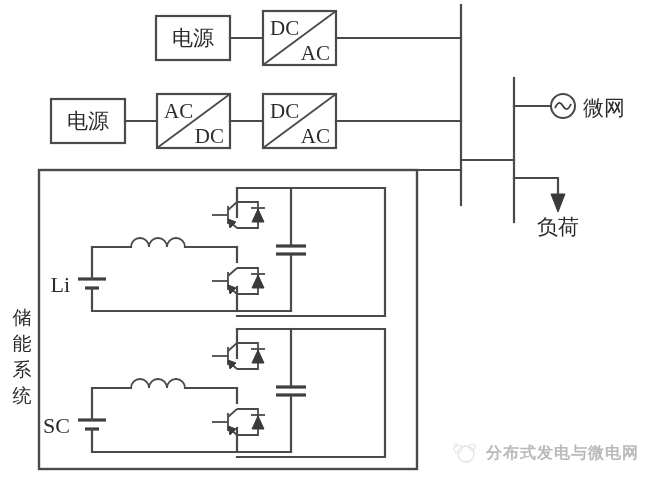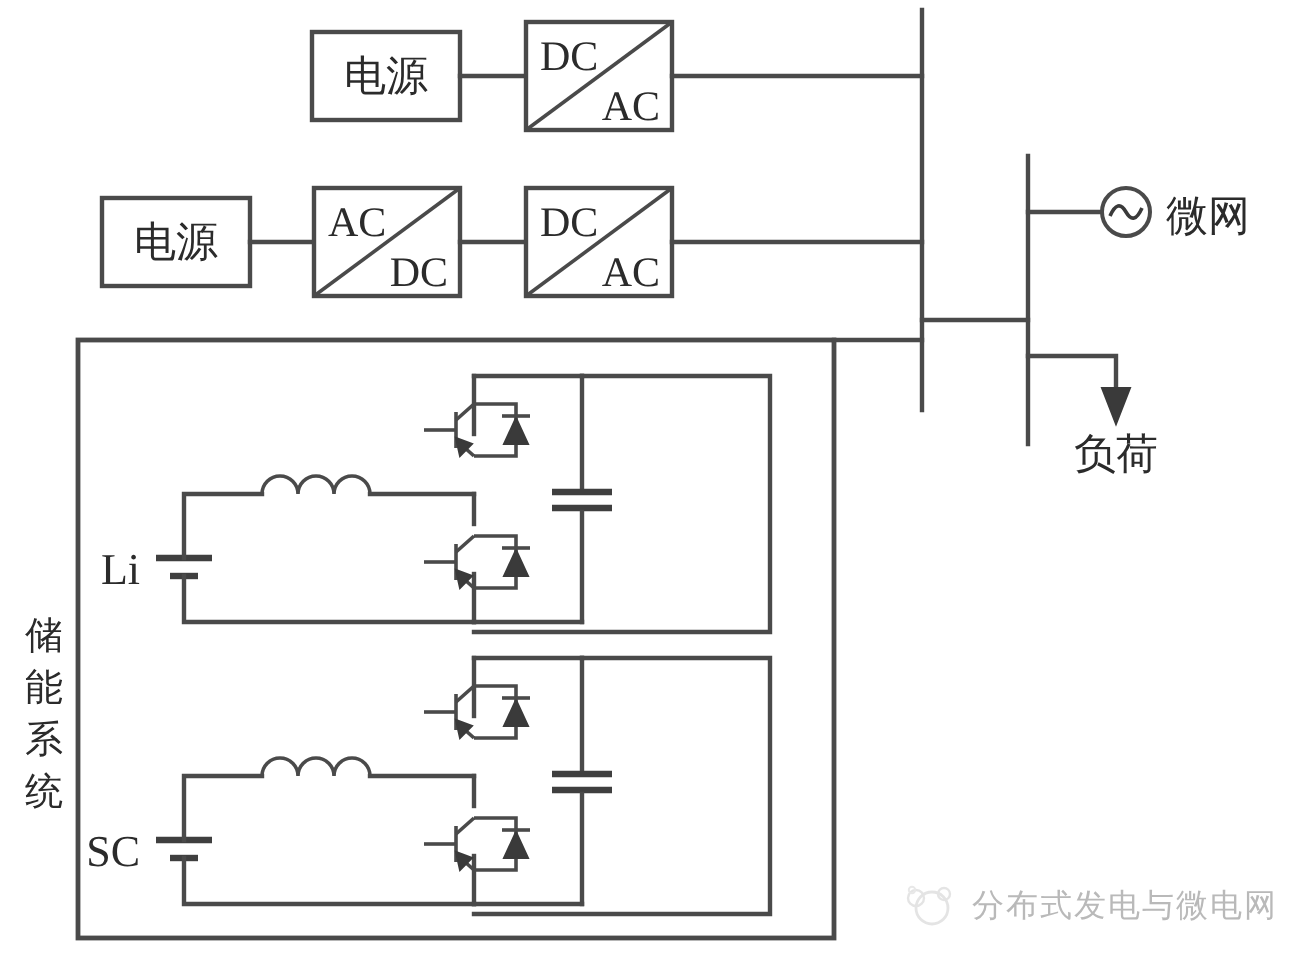--- a/index.html
+++ b/index.html
@@ -265,15 +265,15 @@
   </svg>
 
   <div class="watermark-logo" style="left:452px; top:440px;">
     <svg viewBox="0 0 28 24" width="28" height="24">
       <circle cx="14" cy="14" r="8" fill="none" stroke="#b9b9b9" stroke-width="1.4"></circle>
       <circle cx="6" cy="9" r="4" fill="none" stroke="#b9b9b9" stroke-width="1.2"></circle>
       <circle cx="20" cy="7" r="3" fill="none" stroke="#b9b9b9" stroke-width="1.2"></circle>
       <circle cx="4" cy="5" r="1.6" fill="none" stroke="#c5c5c5" stroke-width="1"></circle>
     </svg>
   </div>
-  <div class="watermark-text" style="left:486px; top:443px;">分布式发电与微电网</div>
+  <div class="watermark-text" style="left:486px; top:443px;font-weight:bold;">分布式发电与微电网</div>
 
 </div>
 
 </body></html>

